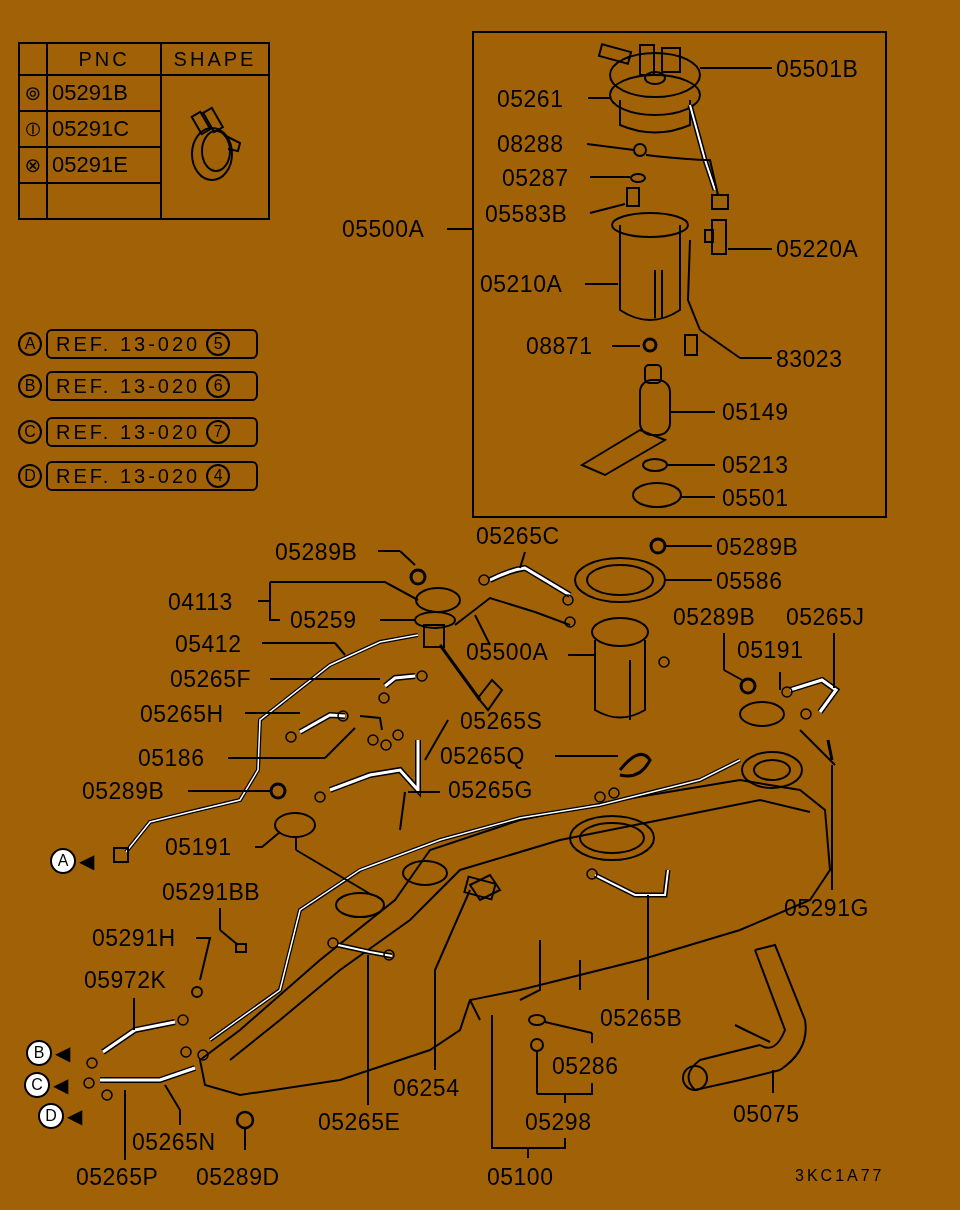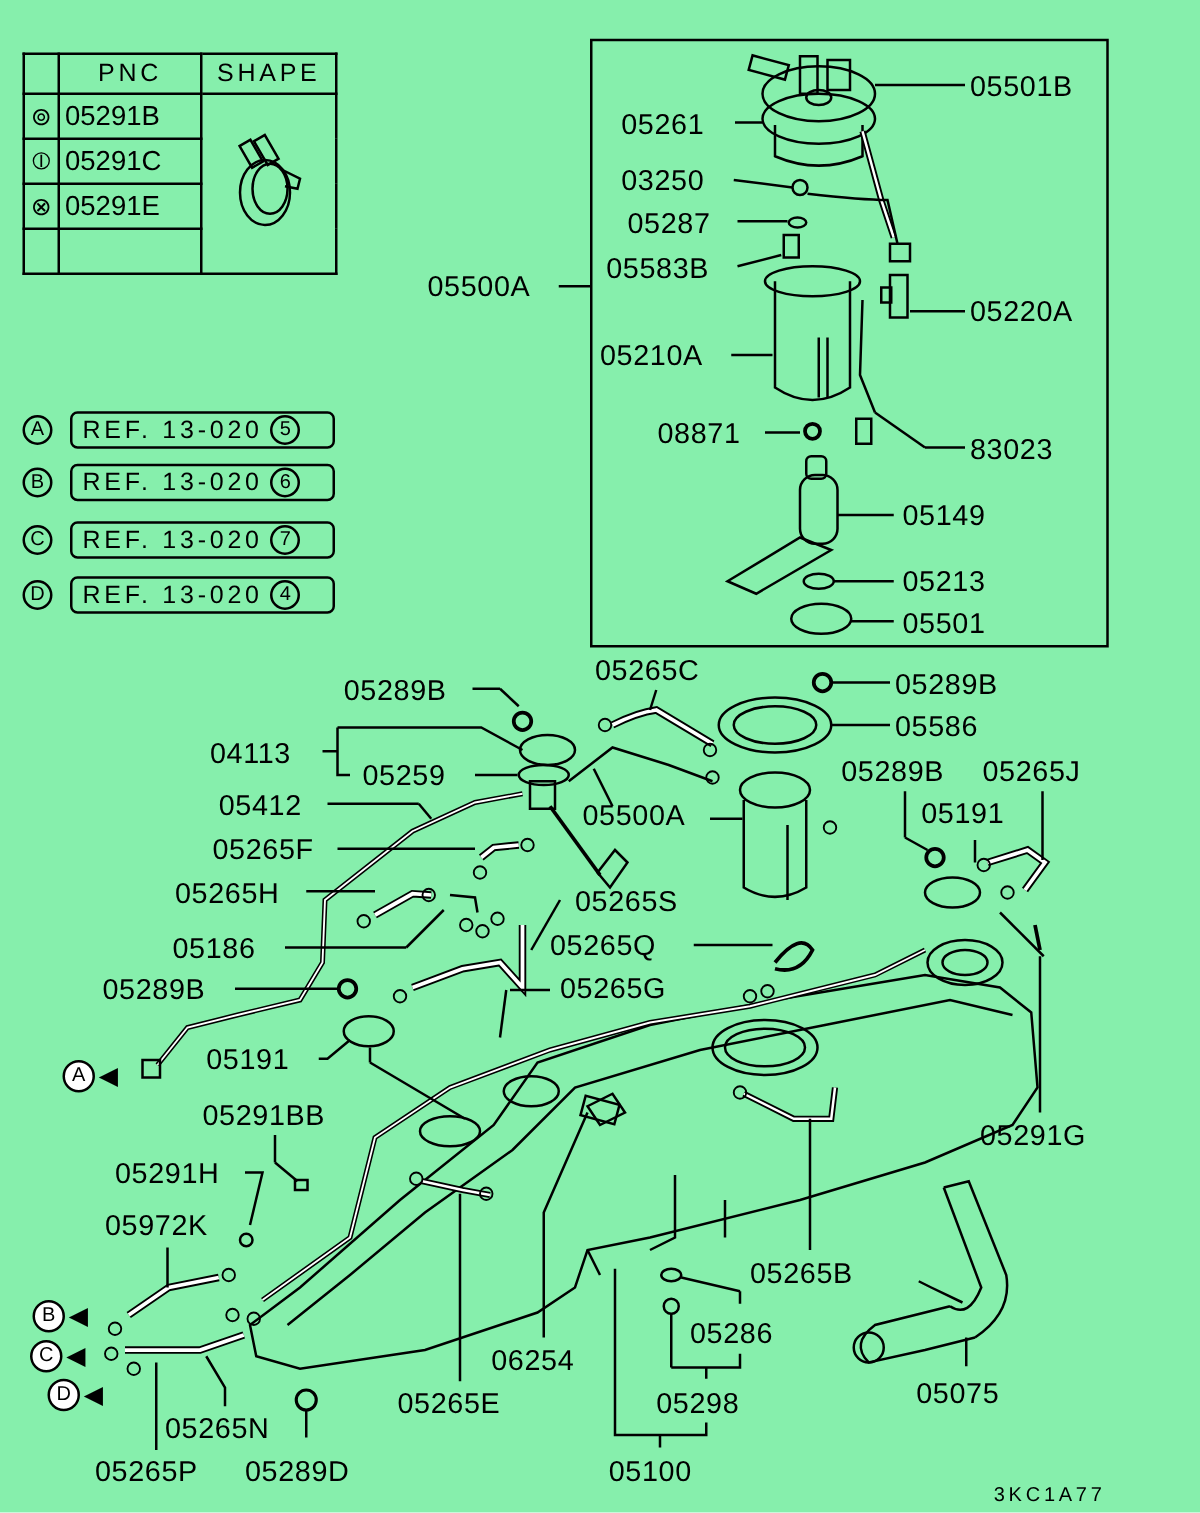--- a/index.html
+++ b/index.html
@@ -1,29 +1,29 @@
 <!DOCTYPE html>
 <html><head>
 <meta charset="utf-8">
 <style>
   html,body{margin:0;padding:0;background:#fff;}
-  #canvas{position:relative;width:960px;height:1210px;background:#86efac;overflow:hidden;font-family:"Liberation Sans","DejaVu Sans",sans-serif;color:#000;}
+  #canvas{position:relative;width:960px;height:1210px;background:#a16207;overflow:hidden;font-family:"Liberation Sans","DejaVu Sans",sans-serif;color:#000;}
   svg.art{position:absolute;left:0;top:0;width:960px;height:1210px;}
   .lbl{position:absolute;font-size:23px;line-height:24px;letter-spacing:0.5px;white-space:nowrap;color:#000;}
-  .small{font-size:16px;letter-spacing:3px;margin-top:21px;}
+  .small{font-size:16px;letter-spacing:3px;}
   
   #legend{position:absolute;left:18px;top:42px;border-collapse:collapse;font-size:22px;}
   #legend td,#legend th{border:2px solid #000;padding:0 4px;height:34px;}
   #legend th{font-weight:normal;font-size:20px;letter-spacing:3px;height:30px;}
   #legend .sym{width:22px;text-align:center;font-size:20px;padding:0 2px;}
   #legend .pnc{width:104px;}
   #legend .shape{width:98px;vertical-align:middle;text-align:center;}
   .ref{position:absolute;left:18px;height:32px;display:flex;align-items:center;}
   .ref .circ{width:24px;height:24px;border:2px solid #000;border-radius:50%;display:flex;align-items:center;justify-content:center;font-size:16px;box-sizing:border-box;}
-  .ref .box{margin-left:14px;height:30px;width:212px;border:2px solid #000;border-radius:6px;display:flex;align-items:center;padding-left:8px;box-sizing:border-box;font-size:20px;letter-spacing:3px;}
+  .ref .box{margin-left:4px;height:30px;width:212px;border:2px solid #000;border-radius:6px;display:flex;align-items:center;padding-left:8px;box-sizing:border-box;font-size:20px;letter-spacing:3px;}
   .ref .num{width:24px;height:24px;border:2px solid #000;border-radius:50%;display:inline-flex;align-items:center;justify-content:center;font-size:16px;letter-spacing:0;margin-left:6px;box-sizing:border-box;}
   .conn{position:absolute;display:flex;align-items:center;}
   .conn .circ{width:26px;height:26px;border:2px solid #000;border-radius:50%;display:flex;align-items:center;justify-content:center;font-size:16px;box-sizing:border-box;background:#fff;}
   .conn .arrow{margin-left:3px;font-size:20px;line-height:20px;}
 </style>
 </head>
 <body>
 
 <div id="canvas">
 
@@ -346,21 +346,21 @@
     <span class="circ">C</span>
     <span class="arrow">◀</span>
   </div>
   <div class="conn" style="left:38px;top:1103px">
     <span class="circ">D</span>
     <span class="arrow">◀</span>
   </div>
 
   <span class="lbl" style="left:776px;top:57px">05501B</span>
   <span class="lbl" style="left:497px;top:87px">05261</span>
-  <span class="lbl" style="left:497px;top:132px">03250</span>
+  <span class="lbl" style="left:497px;top:132px">08288</span>
   <span class="lbl" style="left:502px;top:166px">05287</span>
   <span class="lbl" style="left:485px;top:202px">05583B</span>
   <span class="lbl" style="left:342px;top:217px">05500A</span>
   <span class="lbl" style="left:776px;top:237px">05220A</span>
   <span class="lbl" style="left:480px;top:272px">05210A</span>
   <span class="lbl" style="left:526px;top:334px">08871</span>
   <span class="lbl" style="left:776px;top:347px">83023</span>
   <span class="lbl" style="left:722px;top:400px">05149</span>
   <span class="lbl" style="left:722px;top:453px">05213</span>
   <span class="lbl" style="left:722px;top:486px">05501</span>

